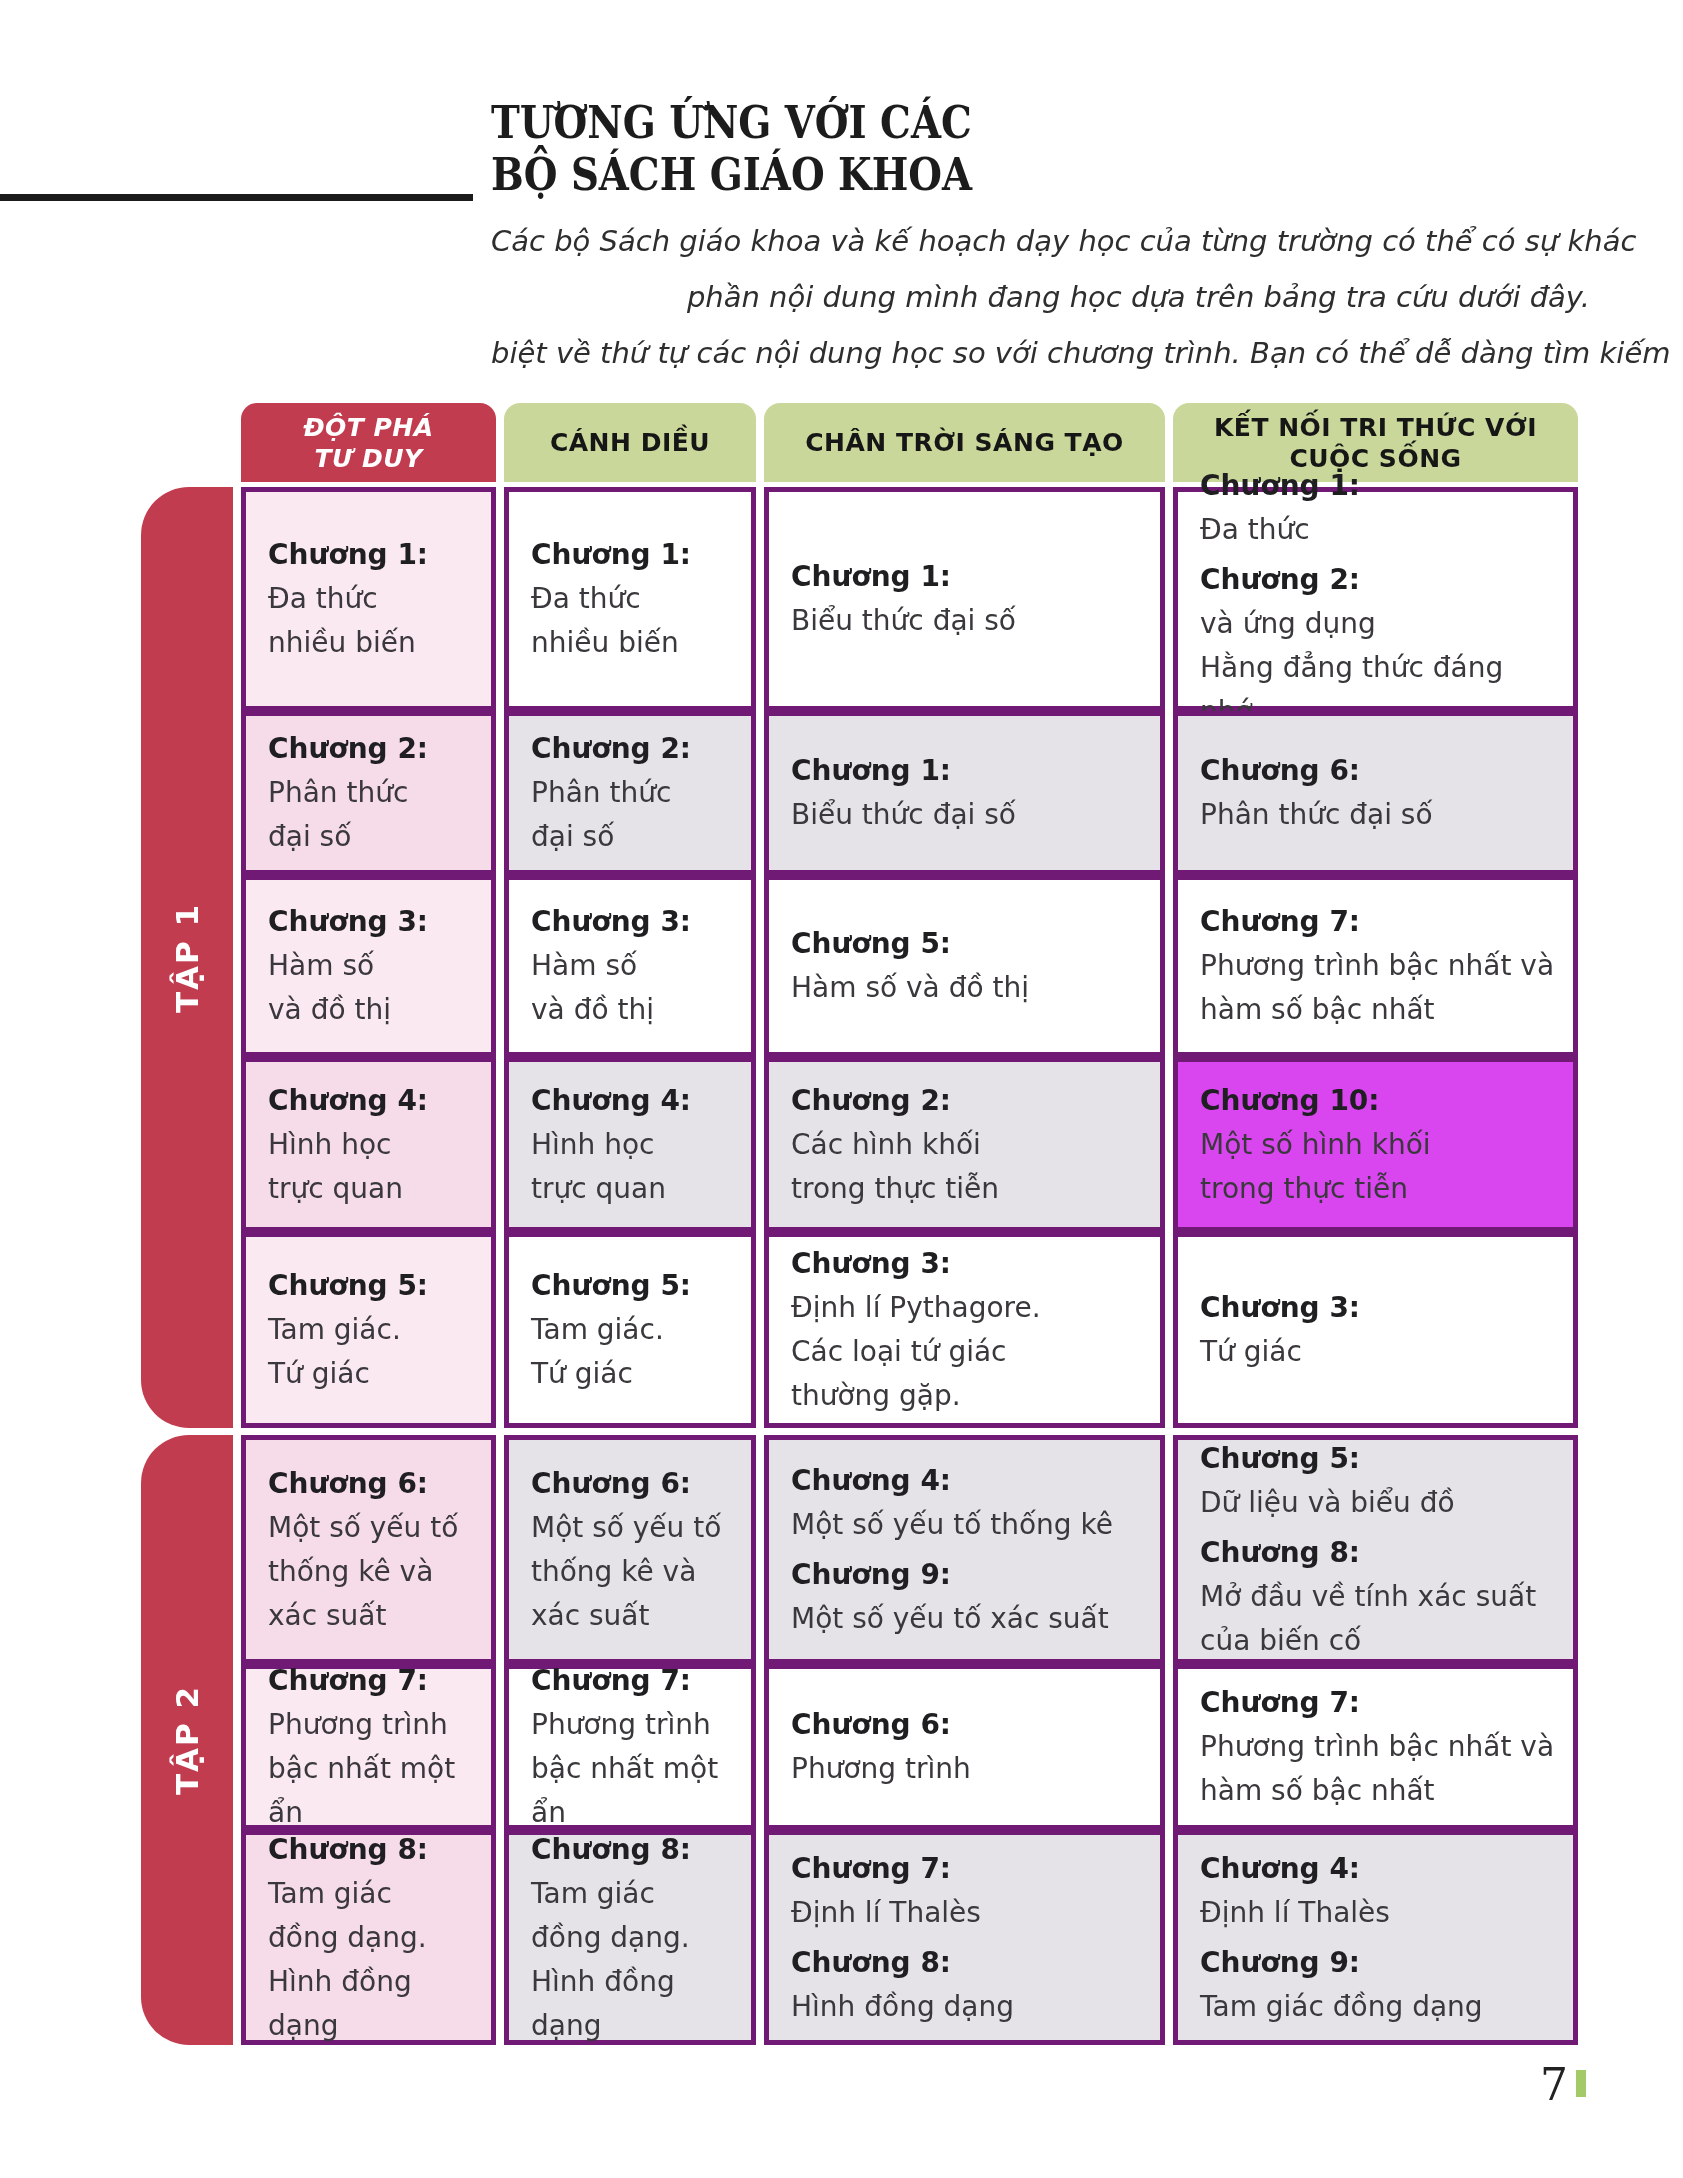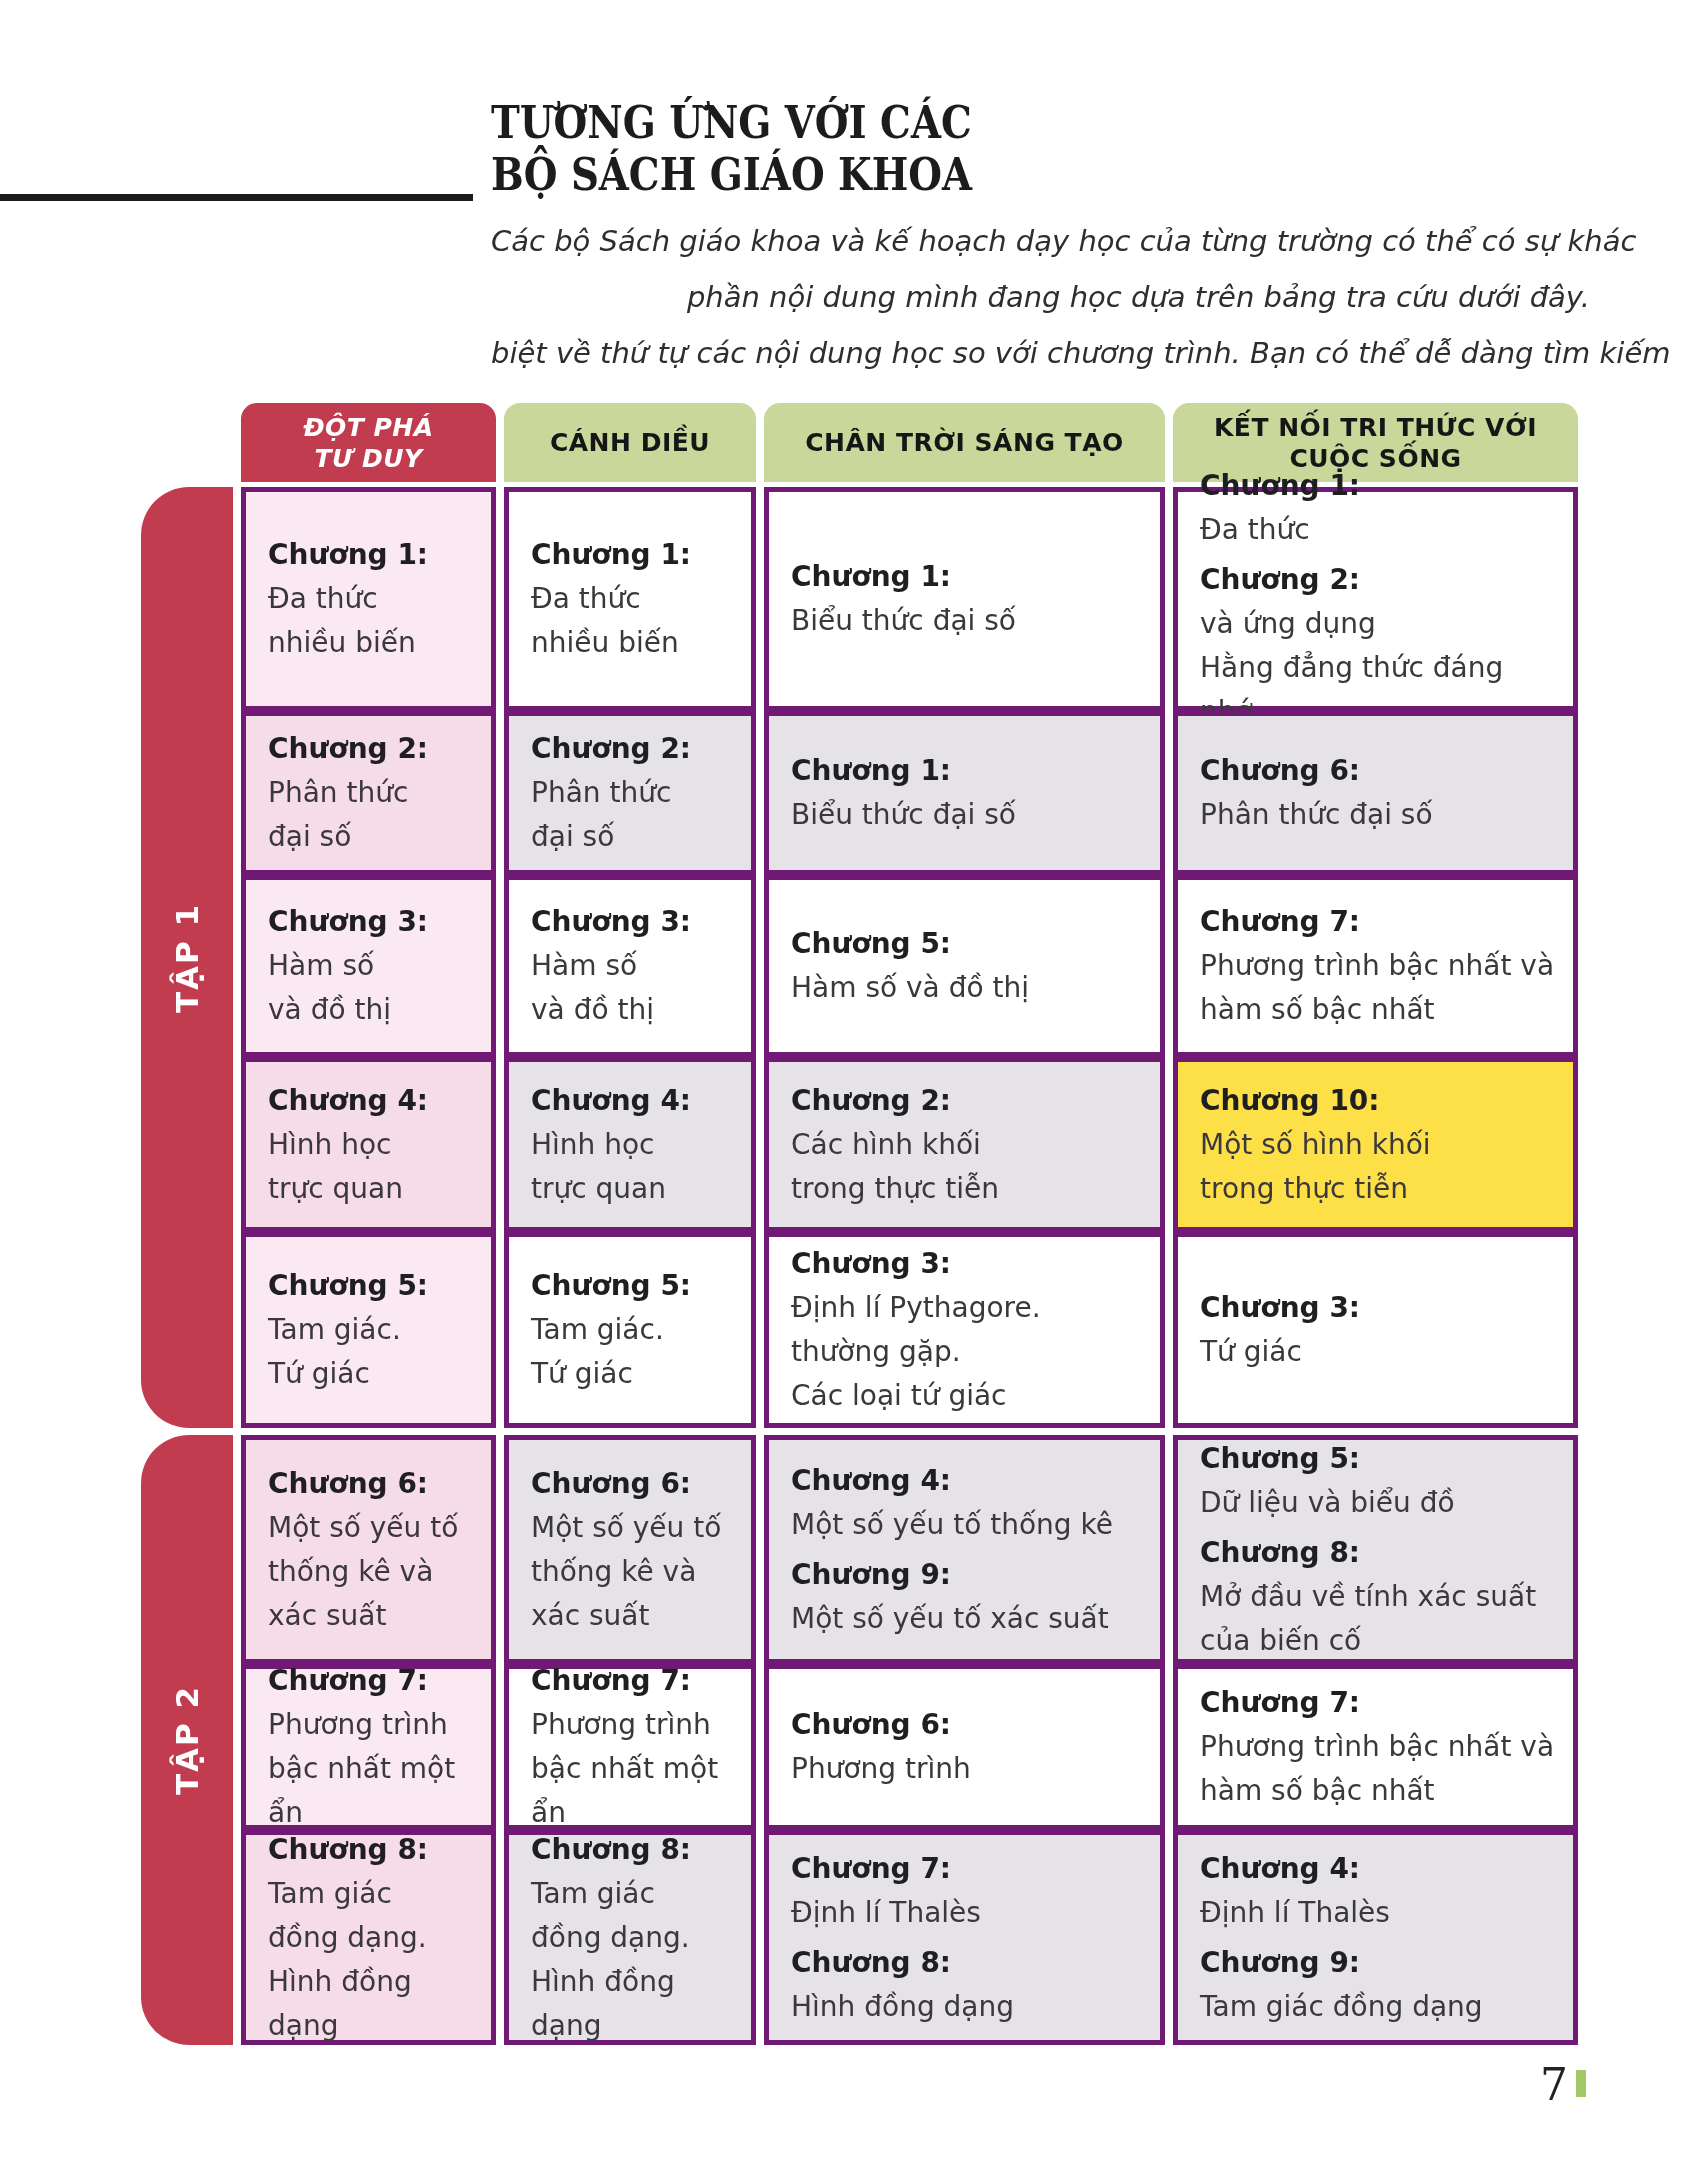--- a/index.html
+++ b/index.html
@@ -171,40 +171,40 @@
       <div class="cell srow" style="background: rgb(229, 227, 231);">
         <div class="ch">Chương 4:</div>
         <div class="bl">Hình học</div>
         <div class="bl">trực quan</div>
       </div>
       <div class="cell srow" style="background: rgb(229, 227, 231);">
         <div class="ch">Chương 2:</div>
         <div class="bl">Các hình khối</div>
         <div class="bl">trong thực tiễn</div>
       </div>
-      <div class="cell srow" style="background: #fde047;">
+      <div class="cell srow" style="background: #d946ef;">
         <div class="ch">Chương 10:</div>
         <div class="bl">Một số hình khối</div>
         <div class="bl">trong thực tiễn</div>
       </div>
       <div class="cell pink">
         <div class="ch">Chương 5:</div>
         <div class="bl">Tam giác.</div>
         <div class="bl">Tứ giác</div>
       </div>
       <div class="cell">
         <div class="ch">Chương 5:</div>
         <div class="bl">Tam giác.</div>
         <div class="bl">Tứ giác</div>
       </div>
       <div class="cell">
         <div class="ch">Chương 3:</div>
         <div class="bl">Định lí Pythagore.</div>
+        <div class="bl">Các loại tứ giác</div>
         <div class="bl">thường gặp.</div>
-        <div class="bl">Các loại tứ giác</div>
       </div>
       <div class="cell">
         <div class="ch">Chương 3:</div>
         <div class="bl">Tứ giác</div>
       </div>
     </div>
   <div class="grid g2">
       <div class="tab" style="grid-row: 1 / span 3;">
         <span>TẬP 2</span>
       </div>

